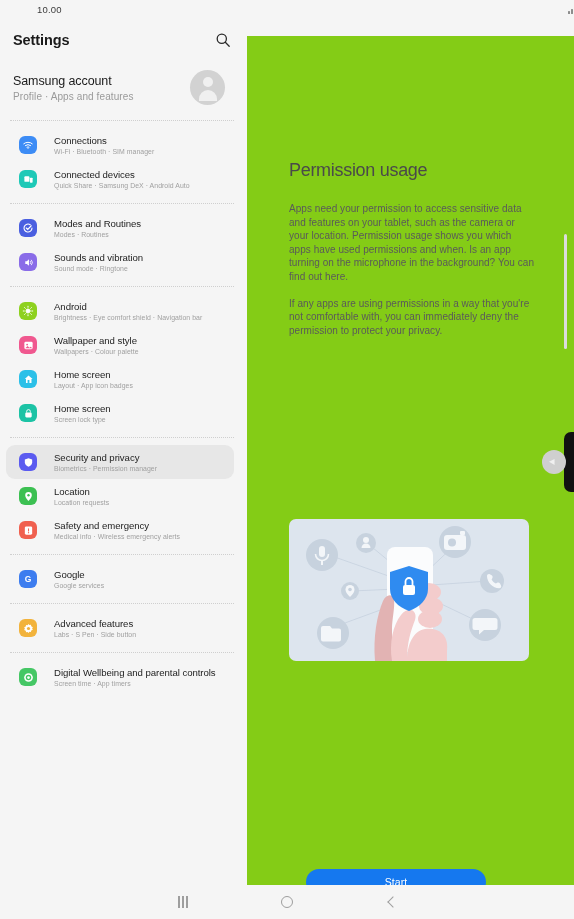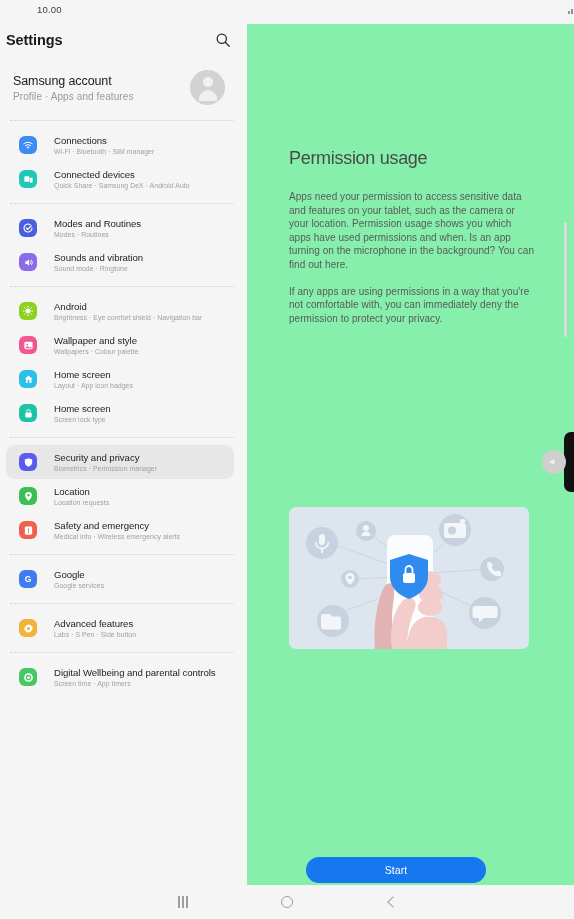--- a/index.html
+++ b/index.html
@@ -41,21 +41,21 @@
 
   
   #sidebar {
     position: absolute; top: 18px; left: 0;
     width: 247px; height: 867px;
     background: #f5f5f5;
     overflow: hidden;
   }
   #sb-header {
     height: 44px; display: flex; align-items: center;
-    justify-content: space-between; padding: 0 16px 0 6px;
+    justify-content: space-between; padding: 0 16px 0 13px;
   }
   #sb-title { font-size: 14.5px; color: #1a1a1a; font-weight: 700; letter-spacing: -.1px; }
   .search-ico { width: 16px; height: 16px; display:block; }
 
   #account-row {
     display: flex; align-items: center; justify-content: space-between;
     padding: 8px 22px 8px 13px; cursor: pointer;
   }
   #account-name { font-size: 12.5px; color: #1a1a1a; font-weight: 400; letter-spacing:-.1px;}
   #account-sub { font-size: 10px; color: #9a9a9a; margin-top: 3px; letter-spacing:.1px;}
@@ -91,22 +91,22 @@
     display: flex; align-items: center; justify-content: center;
     color: #fff;
   }
   .s-ico svg { display: block; }
   .s-txt { min-width: 0; }
   .s-label { font-size: 9.6px; color: #232323; letter-spacing: -.05px; white-space: nowrap; }
   .s-sub { font-size: 6.9px; color: #a0a0a0; margin-top: 2px; letter-spacing: .05px; white-space: nowrap; }
 
   
   #content {
-    position: absolute; top: 24px; left: 247px;
-    width: 327px; height: 867px; background: #86efac;
+    position: absolute; top: 36px; left: 247px;
+    width: 327px; height: 867px; background: #84cc16;
   }
   #page-title {
     position: absolute; left: 42px; top: 124px;
     font-size: 18px; color: #4a4a4a; font-weight: 400; letter-spacing: -.3px;
   }
   #body-copy { position: absolute; left: 42px; top: 166px; width: 245px; }
   #body-copy p {
     font-size: 10px; line-height: 13.6px; color: #5a5a5a; letter-spacing: .05px;
   }
   #body-copy p + p { margin-top: 13px; }

